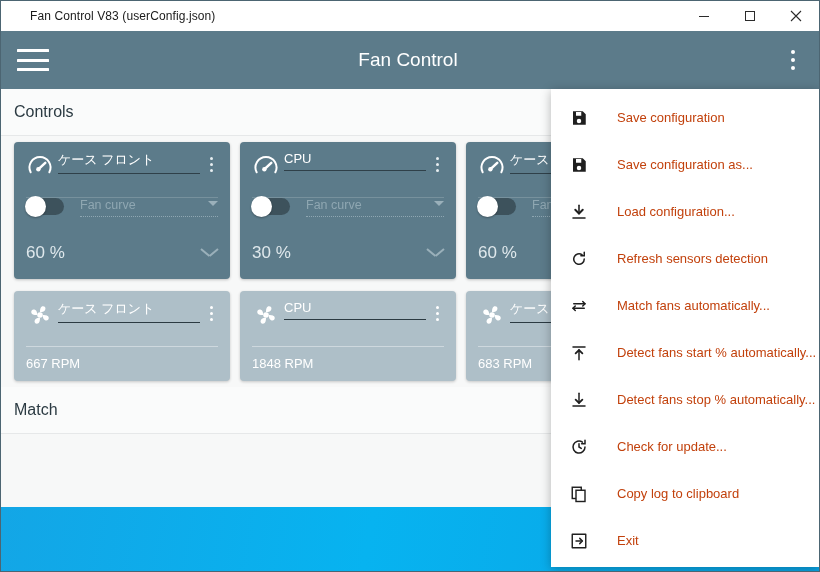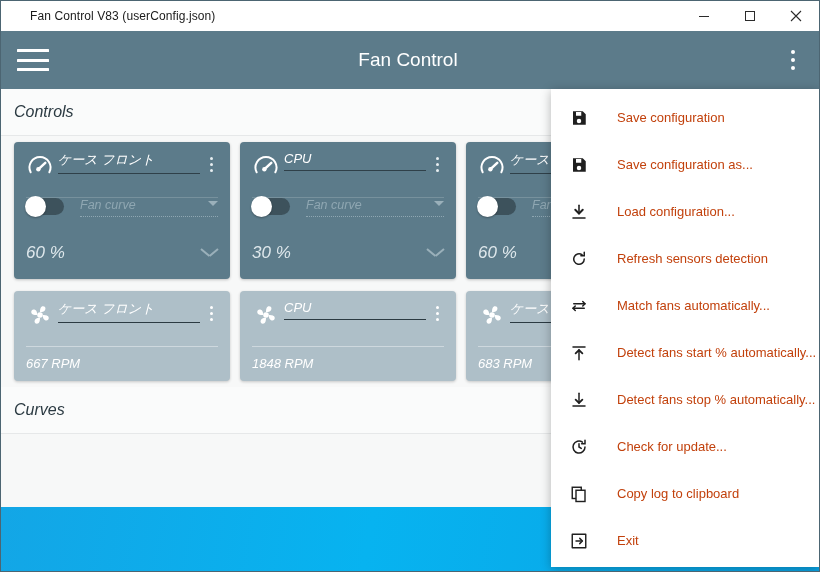--- a/index.html
+++ b/index.html
@@ -77,21 +77,20 @@
     width: 4px; height: 4px; border-radius: 50%;
     background: #ffffff; display: block;
   }
 
   
   .content {
     position: absolute; top: 88px; left: 0;
     width: 818px; height: 418px;
     background: #f7f8f8;
     overflow: hidden;
-    font-style: italic;
   }
   .section-head {
     height: 47px;
     display: flex; align-items: center;
     padding-left: 13px;
     background: #fafbfb;
     border-bottom: 1px solid #e6e8e9;
     font-size: 16px;
     color: #2b3a42;
   }
@@ -493,21 +492,21 @@
               <i></i>
             </div>
         </div>
         <div class="card-div"></div>
         <div class="rpm">683 RPM</div>
       </div>
 
     </div>
 
     <div class="section-head">
-      <span>Curves</span>
+      <span>Match</span>
     </div>
 
   </div>
 
   <div class="scrollbar">
     <div class="scroll-thumb"></div>
     <div class="scroll-track-fill"></div>
   </div>
 
   <div class="bluebar"></div>

